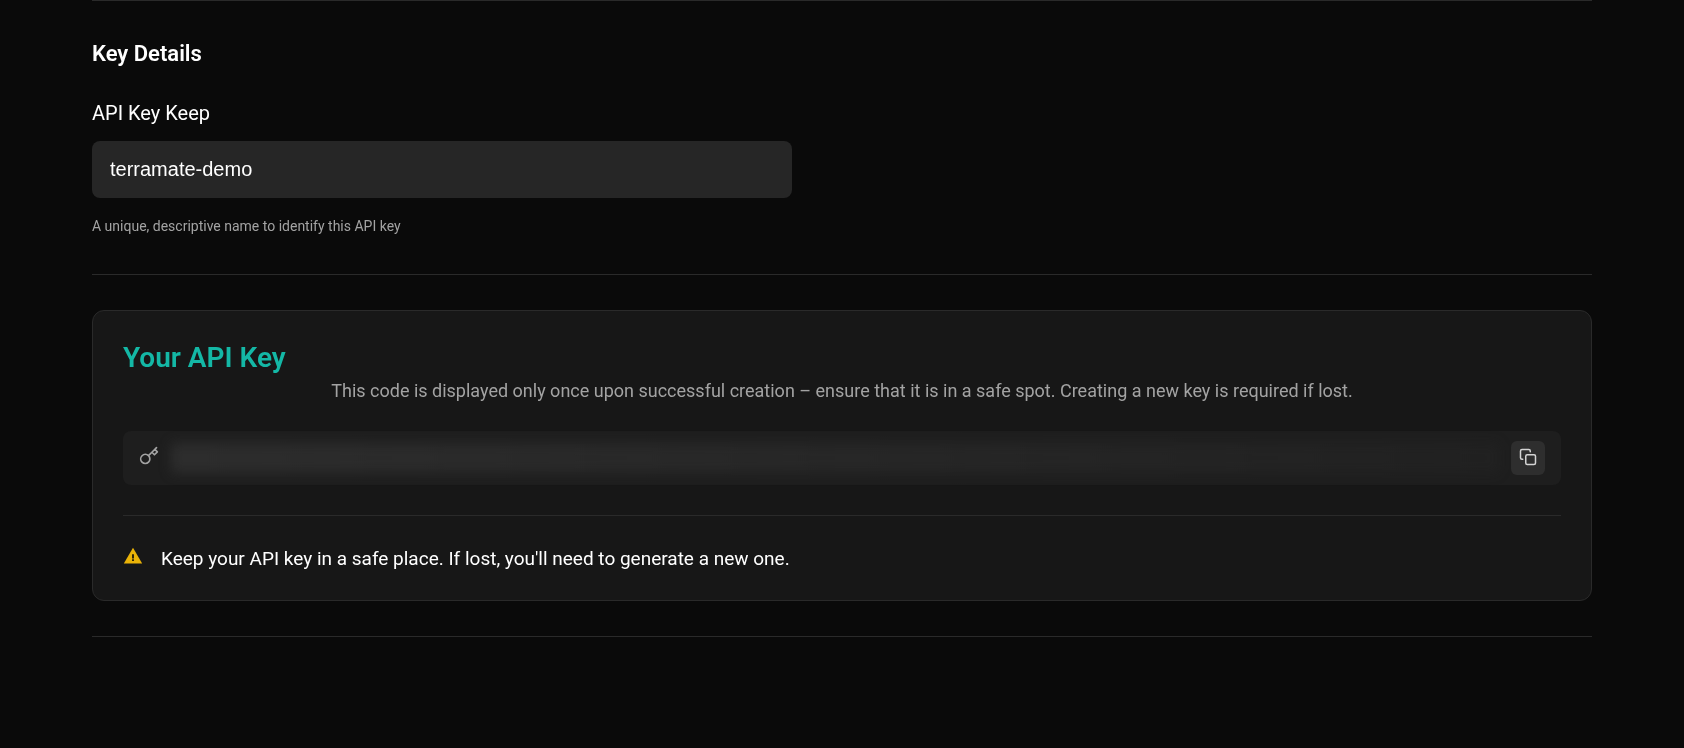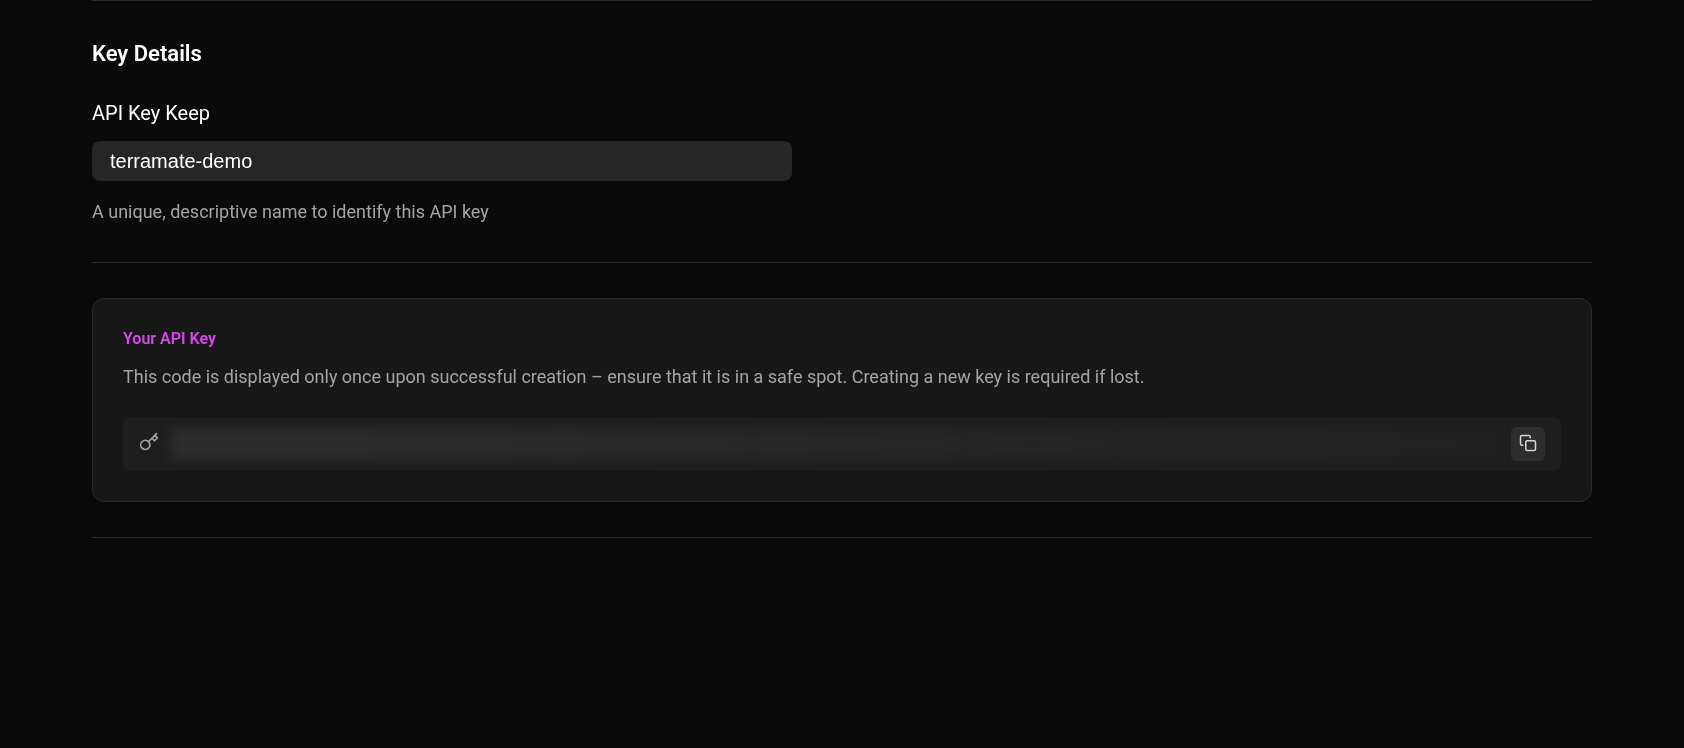--- a/index.html
+++ b/index.html
@@ -33,51 +33,52 @@
       margin-bottom: 35px;
     }
     .field-label {
       font-size: 20px;
       font-weight: 400;
       color: #ffffff;
       margin-bottom: 16px;
     }
     .text-input {
       width: 700px;
-      height: 40px;
+      height: 57px;
       background-color: #262626;
       border: none;
       border-radius: 8px;
       padding: 0 18px;
       font-size: 20px;
       color: #ffffff;
       outline: none;
     }
     .field-description {
-      font-size: 18px;
+      font-size: 14px;
       color: #a3a3a3;
       margin-top: 20px;
     }
     .api-key-card {
       background-color: #171717;
       border: 1px solid #2a2a2a;
       border-radius: 12px;
       padding: 30px;
       margin-top: 35px;
     }
     .card-title {
-      font-size: 16px;
+      font-size: 28px;
       font-weight: 600;
-      color: #d946ef;
-      margin-bottom: 18px;
+      color: #14b8a6;
+      margin-bottom: 6px;
     }
     .card-description {
       font-size: 18px;
       color: #a3a3a3;
       margin-bottom: 30px;
+      text-align: center;
     }
     .api-key-display {
       display: flex;
       align-items: center;
       background-color: #1e1e1e;
       border-radius: 8px;
       height: 54px;
       padding: 0 16px;
       position: relative;
     }
@@ -161,16 +162,26 @@
       <button class="copy-button">
         <span>
           <svg width="18" height="18" viewBox="0 0 24 24" fill="none" stroke="currentColor" stroke-width="2" stroke-linecap="round" stroke-linejoin="round">
             <rect x="9" y="9" width="13" height="13" rx="2" ry="2"></rect>
             <path d="M5 15H4a2 2 0 0 1-2-2V4a2 2 0 0 1 2-2h9a2 2 0 0 1 2 2v1"></path>
           </svg>
         </span>
       </button>
     </div>
 
+    <div class="warning-section">
+      <span class="warning-icon">
+        <svg width="20" height="20" viewBox="0 0 24 24" fill="currentColor">
+          <path d="M12 2L1 21h22L12 2zm0 4.5l7.5 13h-15L12 6.5z" fill="none"></path>
+          <path d="M1 21h22L12 2 1 21z" fill="currentColor"></path>
+          <path d="M13 16h-2v2h2v-2zm0-6h-2v5h2v-5z" fill="#0a0a0a"></path>
+        </svg>
+      </span>
+      <span class="warning-text">Keep your API key in a safe place. If lost, you'll need to generate a new one.</span>
+    </div>
   </div>
 
   <div class="divider-bottom"></div>
 </div>
 
 </body></html>

